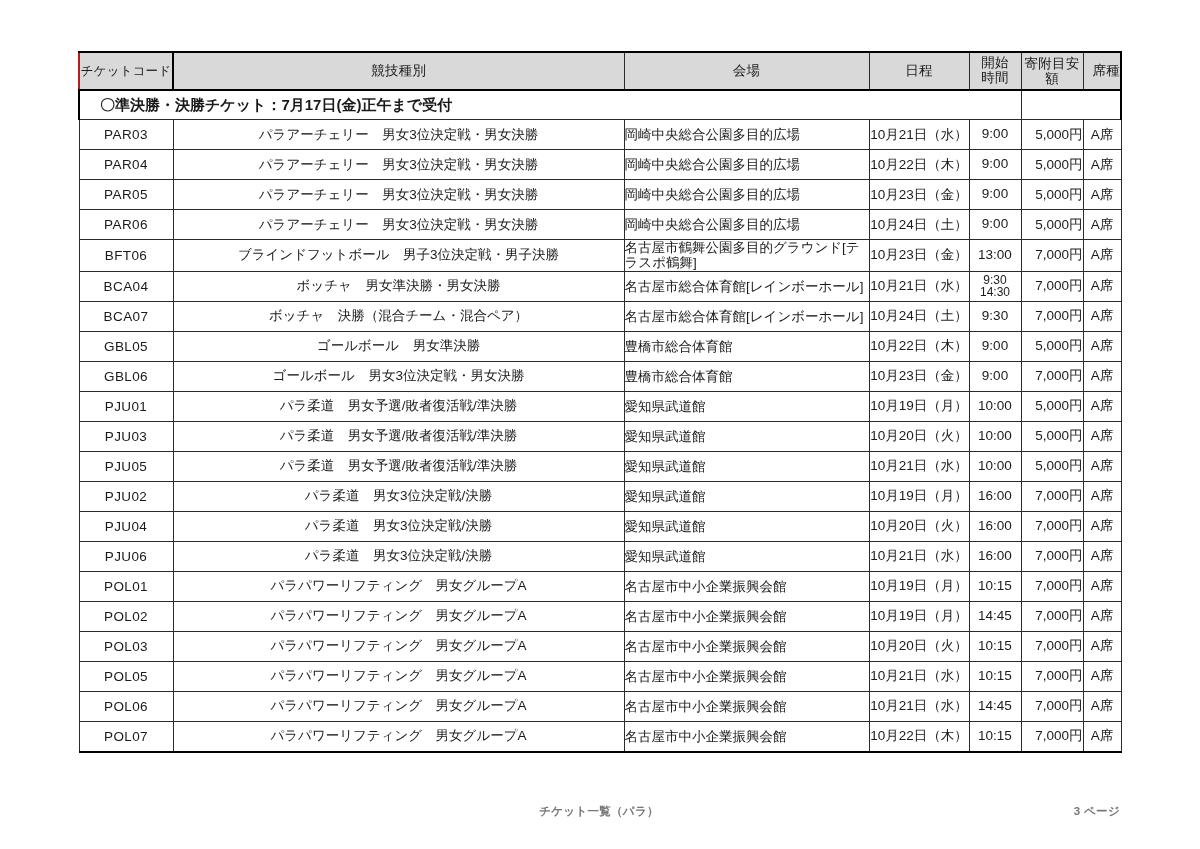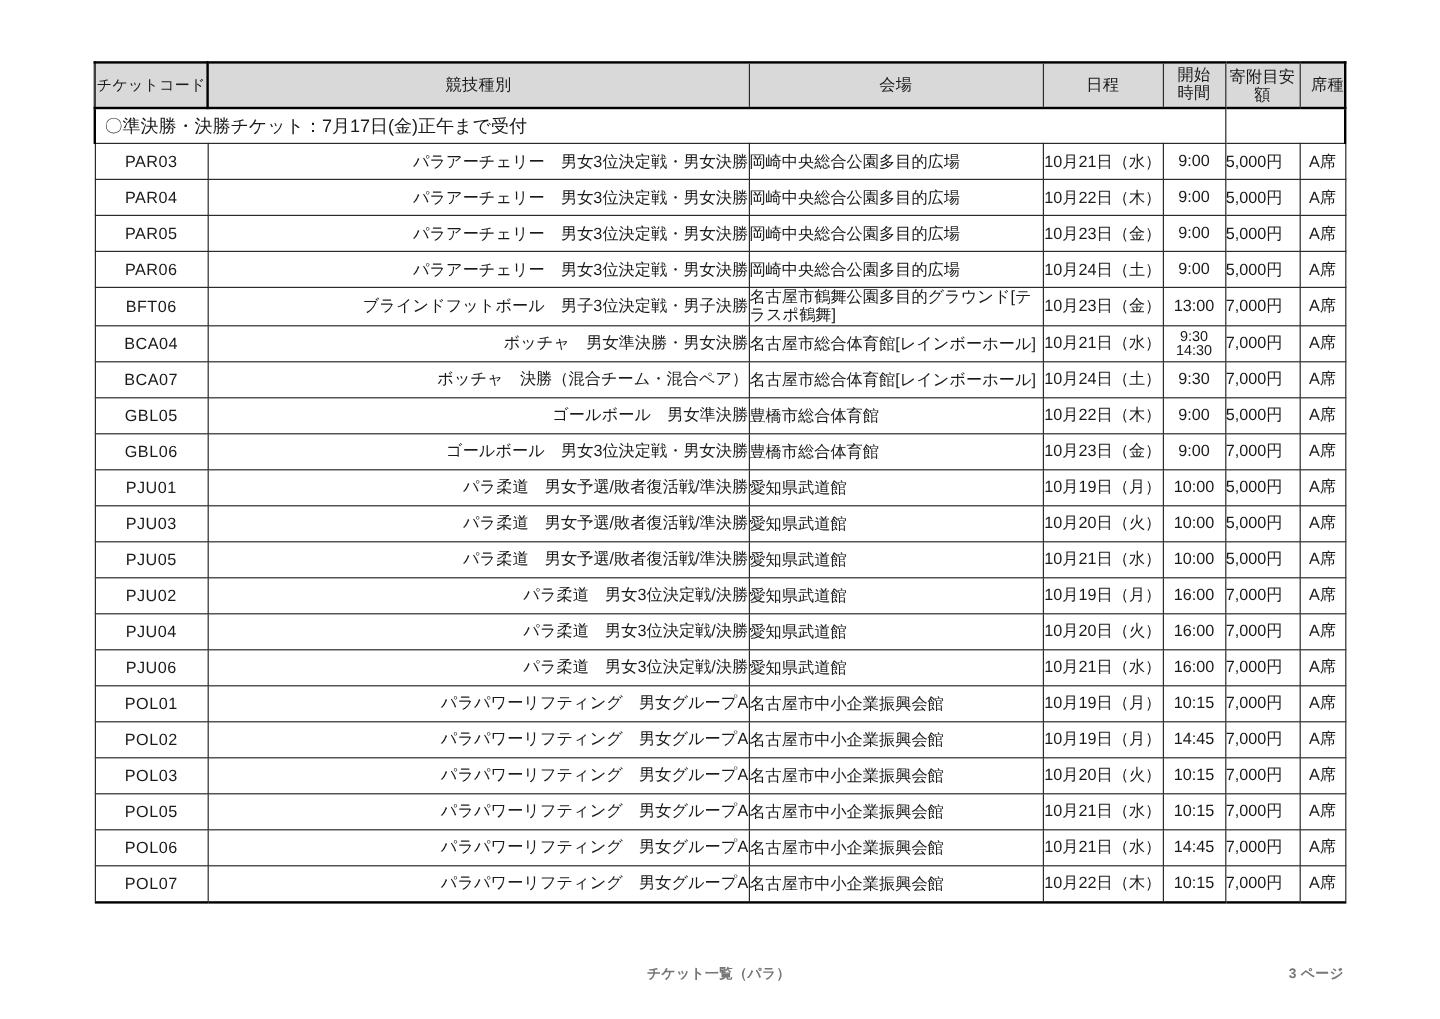--- a/index.html
+++ b/index.html
@@ -58,21 +58,21 @@
     background: #d9d9d9;
     height: 36px;
     text-align: center;
     font-size: 13.5px;
     line-height: 1.12;
     border-bottom: 2px solid #000;
     border-top: 2px solid #000;
     letter-spacing: 0.2px;
   }
   thead tr.head-row th.th-code {
-    border-left: 2px solid #404040;
+    border-left: 2px solid #b91c1c;
     border-right: 2px solid #000;
     font-size: 12.5px;
   }
   thead tr.head-row th.th-seat {
     border-right: 2px solid #000;
     text-align: right;
   }
   .th-stack {
     display: block;
     line-height: 1.08;
@@ -82,66 +82,67 @@
   
   tr.section-row td {
     height: 28px;
     border-top: none;
     border-bottom: 1px solid #2b2b2b;
   }
   tr.section-row td.sec-main {
     border-left: 2px solid #000;
     border-right: 1px solid #2b2b2b;
     border-top: none;
-    padding-left: 7px;
+    padding-left: 20px;
     font-size: 15px;
     white-space: nowrap;
     text-align: left;
+    font-weight: bold;
   }
   tr.section-row td.sec-blank-right {
     border-left: 1px solid #2b2b2b;
     border-right: 2px solid #000;
     border-top: none;
   }
 
   
   tbody tr.data-row td {
     height: 29px;
     font-size: 13.5px;
   }
   td.cell-code {
     text-align: center;
     border-left: 2px solid #000;
     border-right: 1.6px solid #1a1a1a;
     font-size: 14px;
     letter-spacing: 0.4px;
   }
   td.cell-event {
-    text-align: right;
+    text-align: center;
     padding-left: 5px;
     font-size: 13.5px;
   }
   td.cell-venue {
     text-align: left;
     padding-left: 4px;
     font-size: 13px;
     line-height: 1.14;
   }
   td.cell-date {
     text-align: center;
     font-size: 13px;
     white-space: nowrap;
   }
   td.cell-time {
     text-align: center;
     font-size: 12.5px;
     line-height: 1.1;
   }
   td.cell-amount {
-    text-align: left;
+    text-align: right;
     padding-right: 4px;
     font-size: 13px;
     white-space: nowrap;
   }
   td.cell-seat {
     text-align: center;
     font-size: 12px;
     border-right: 2px solid #000;
   }
   tbody tr.data-row:last-child td {

